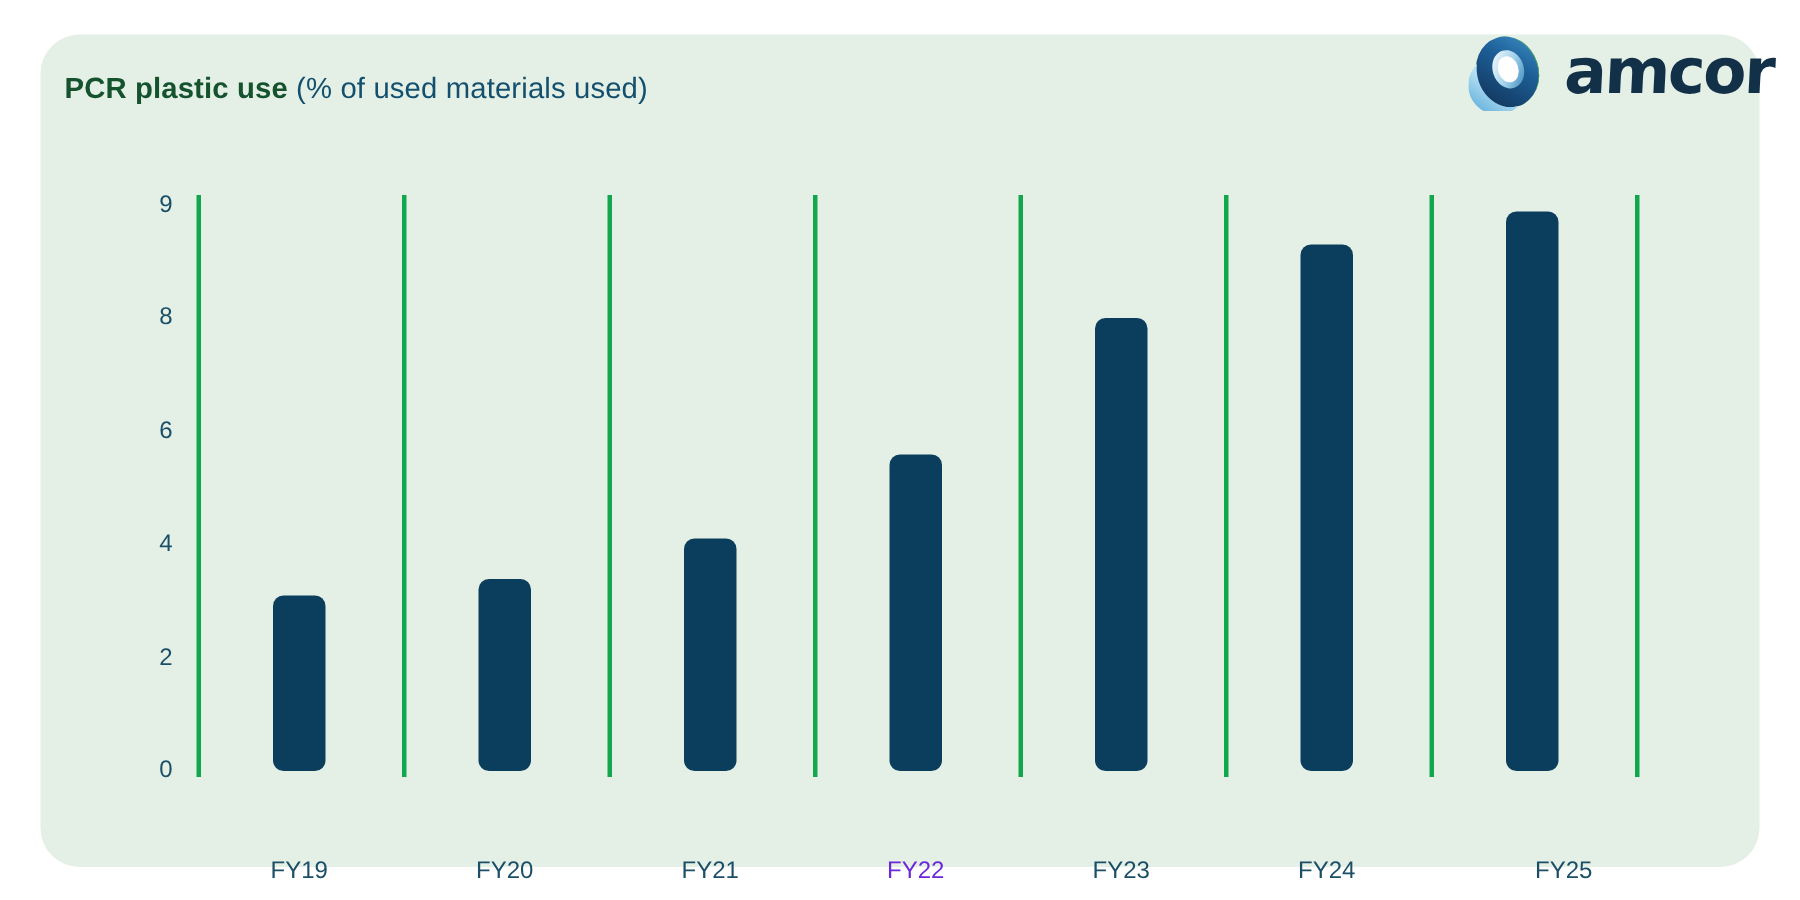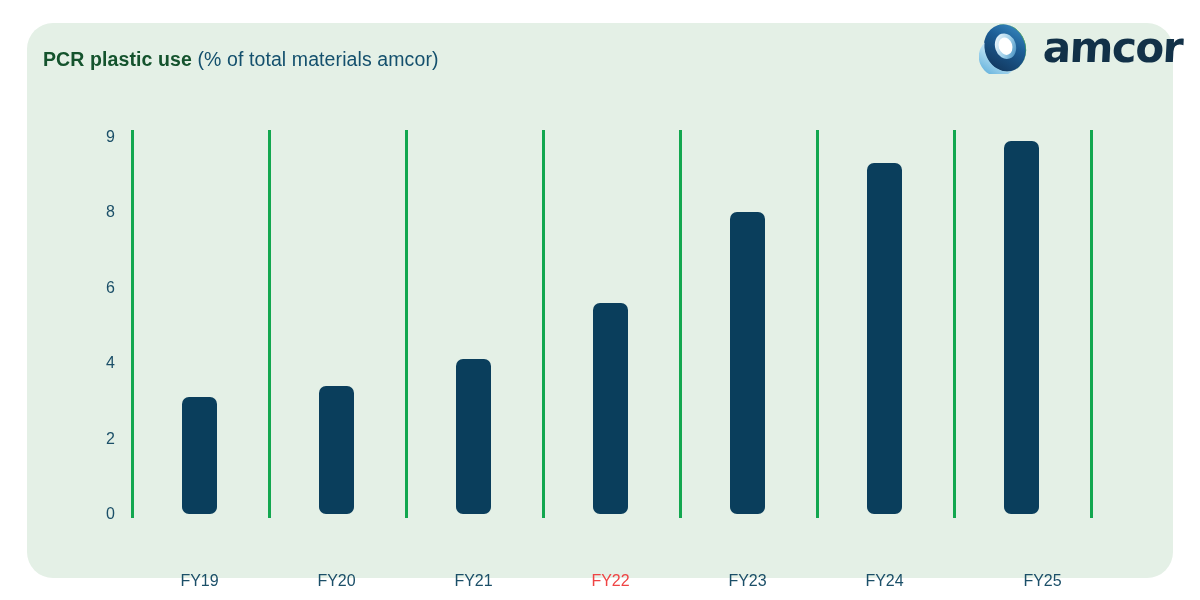--- a/index.html
+++ b/index.html
@@ -138,21 +138,21 @@
   }
 </style>
 </head>
 <body>
 
 <div id="root">
 
   <div id="panel"></div>
 
   <div id="chart-title">
-    <span class="title-strong">PCR plastic use</span><span class="title-sub"> (% of total materials amcor)</span>
+    <span class="title-strong">PCR plastic use</span><span class="title-sub"> (% of used materials used)</span>
   </div>
 
   <div id="brand-logo">
     <svg id="brand-mark" viewBox="0 0 100 100">
       <defs>
         <linearGradient id="gDarkBlue" x1="0" y1="1" x2="1" y2="0">
           <stop offset="0%" stop-color="#0f2f52"></stop>
           <stop offset="60%" stop-color="#1d5e96"></stop>
           <stop offset="100%" stop-color="#3e93c9"></stop>
         </linearGradient>
@@ -207,19 +207,19 @@
       <div class="bar" title="FY22: 5.6" style="top: 172.88px; height: 211.12px; left: 462px; background: rgb(10, 62, 92);"></div>
       <div class="bar" title="FY23: 8" style="top: 82.4px; height: 301.6px; left: 599px; background: rgb(10, 62, 92);"></div>
       <div class="bar" title="FY24: 9.3" style="top: 33.39px; height: 350.61px; left: 736px; background: rgb(10, 62, 92);"></div>
       <div class="bar" title="FY25: 9.9" style="top: 10.77px; height: 373.23px; left: 873px; background: rgb(10, 62, 92);"></div>
     </div>
 
   <div id="x-axis">
       <div class="x-tick" style="left: 0px; color: rgb(27, 79, 104);">FY19</div>
       <div class="x-tick" style="left: 137px; color: rgb(27, 79, 104);">FY20</div>
       <div class="x-tick" style="left: 274px; color: rgb(27, 79, 104);">FY21</div>
-      <div class="x-tick" style="left: 411px; color: #ef4444;">FY22</div>
+      <div class="x-tick" style="left: 411px; color: #6d28d9;">FY22</div>
       <div class="x-tick" style="left: 548px; color: rgb(27, 79, 104);">FY23</div>
       <div class="x-tick" style="left: 685px; color: rgb(27, 79, 104);">FY24</div>
       <div class="x-tick" style="left: 843px; color: rgb(27, 79, 104);">FY25</div>
     </div>
 
 </div>
 
 </body></html>

